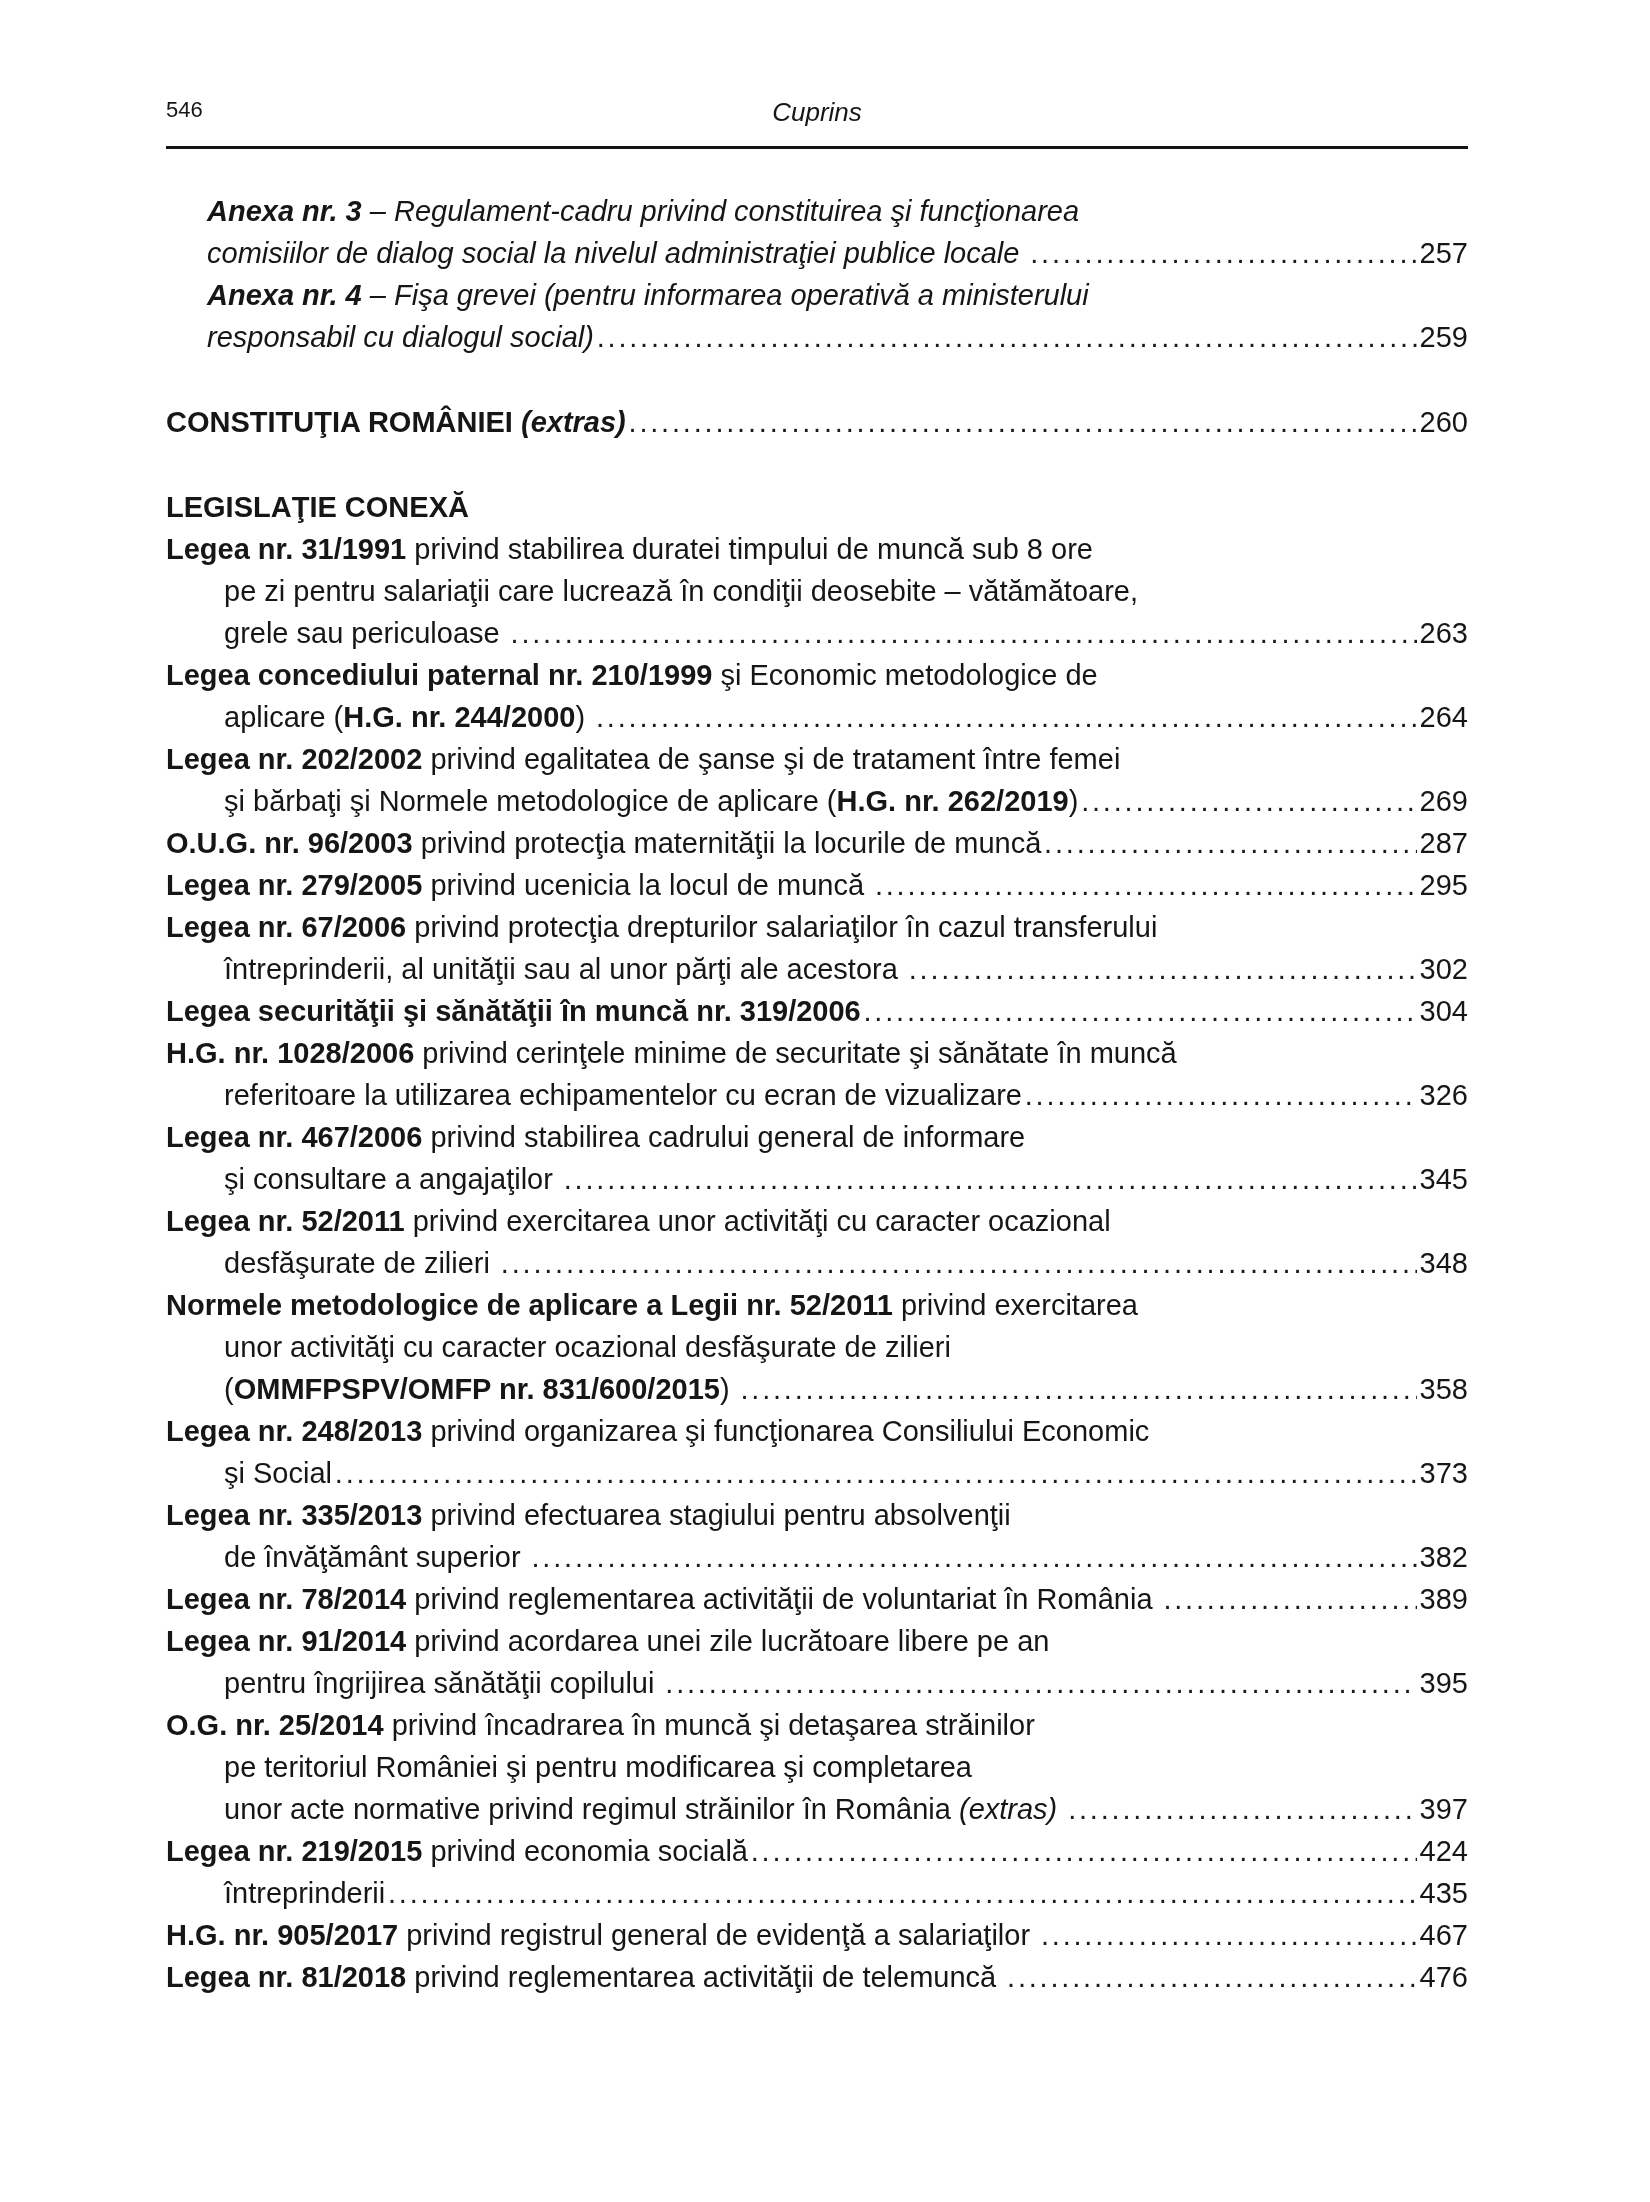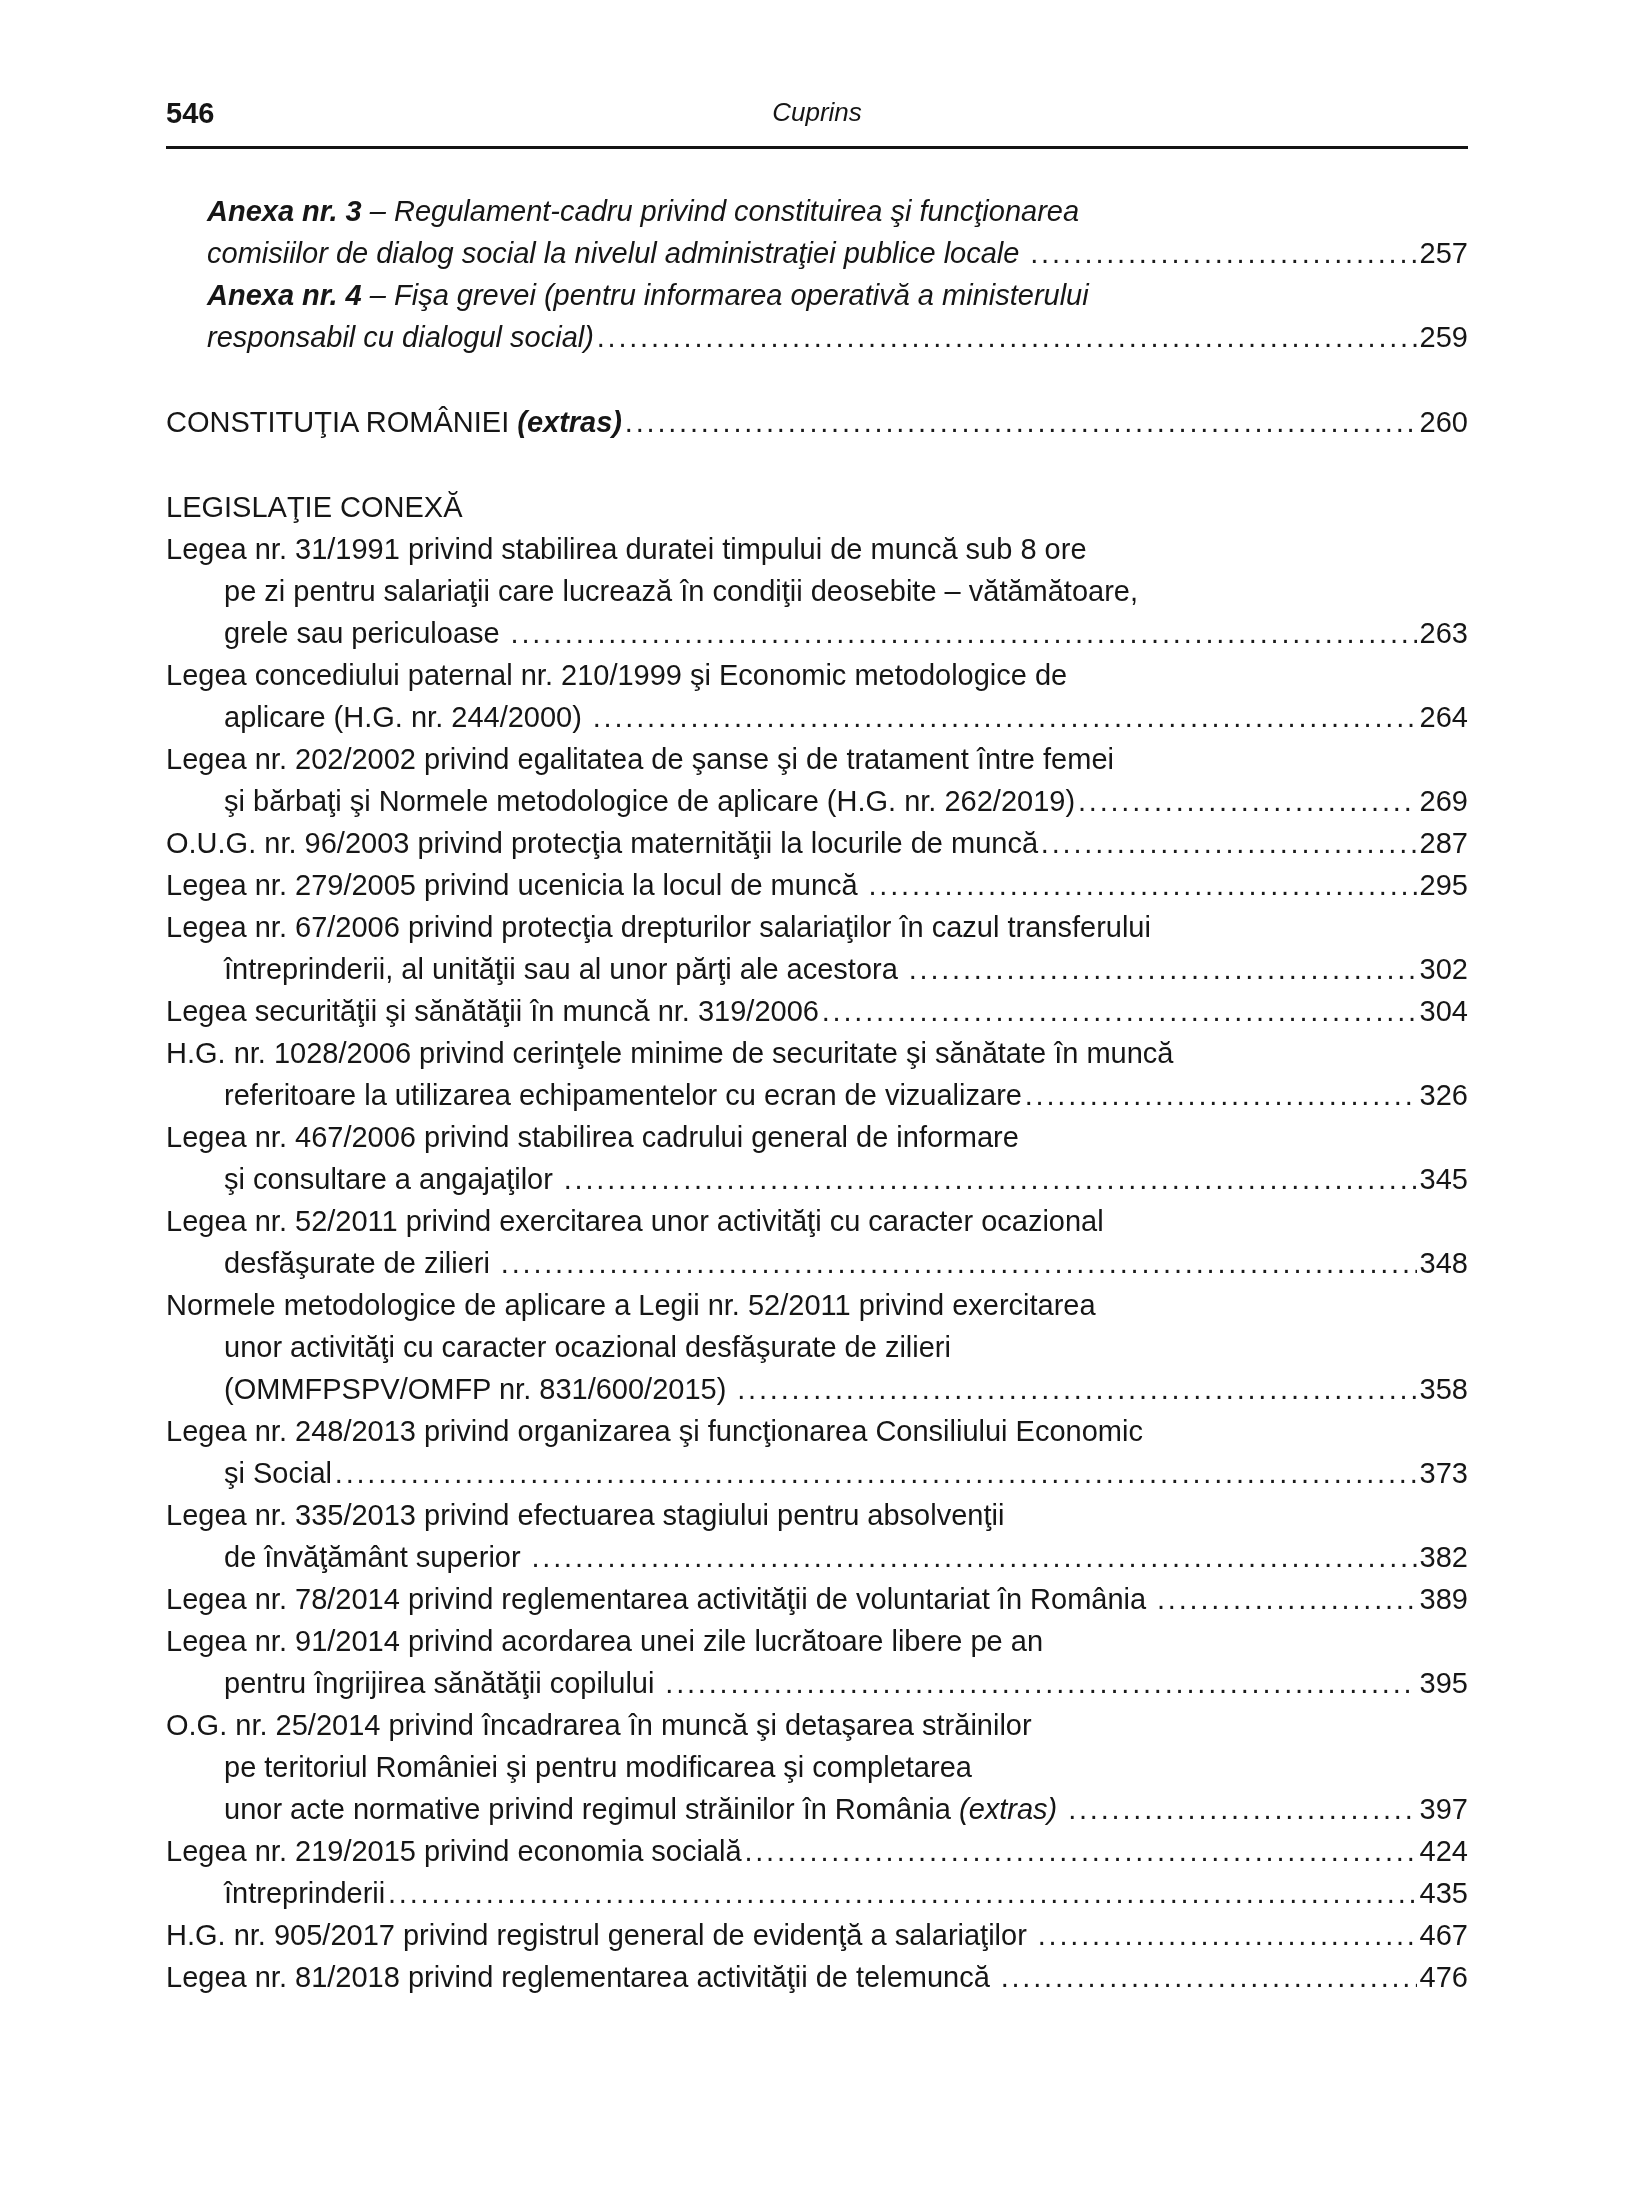--- a/index.html
+++ b/index.html
@@ -13,21 +13,21 @@
     -webkit-font-smoothing: antialiased;
   }
   .page { padding: 97px 183px 0 166px; }
 
   .page-header {
     position: relative;
     border-bottom: 3.7px solid #141414;
     padding-bottom: 13px;
     height: 52px;
   }
-  .hdr-num { font-weight: bold; font-size: 29px; }
+  .hdr-num { font-weight: normal; font-size: 22px; }
   .hdr-title {
     position: absolute;
     left: 0; right: 0; top: 0;
     text-align: center;
     font-style: italic;
     font-size: 26px;
   }
 
   .toc { margin-top: 41px; }
   .toc-entry.gap { margin-top: 43px; }
@@ -49,21 +49,21 @@
     margin-left: 2.8px;
     color: #1a1a1a;
   }
   .dots::after {
     content: "........................................................................................................................................................................................................................................";
     letter-spacing: 2.8px;
   }
   .page-num { flex: 0 0 auto; margin-left: 3px; }
 
   .seg-r  { font-weight: normal; margin-top: 28px; }
-  .seg-b  { font-weight: normal; text-align: center; }
+  .seg-b  { font-weight: bold; text-align: center; }
   .seg-i  { font-style: italic; }
   .seg-bi { font-weight: bold; font-style: italic; }
 </style>
 </head>
 <body>
 
 <div class="page">
   <header class="page-header">
     <span class="hdr-num">546</span>
     <span class="hdr-title">Cuprins</span>

